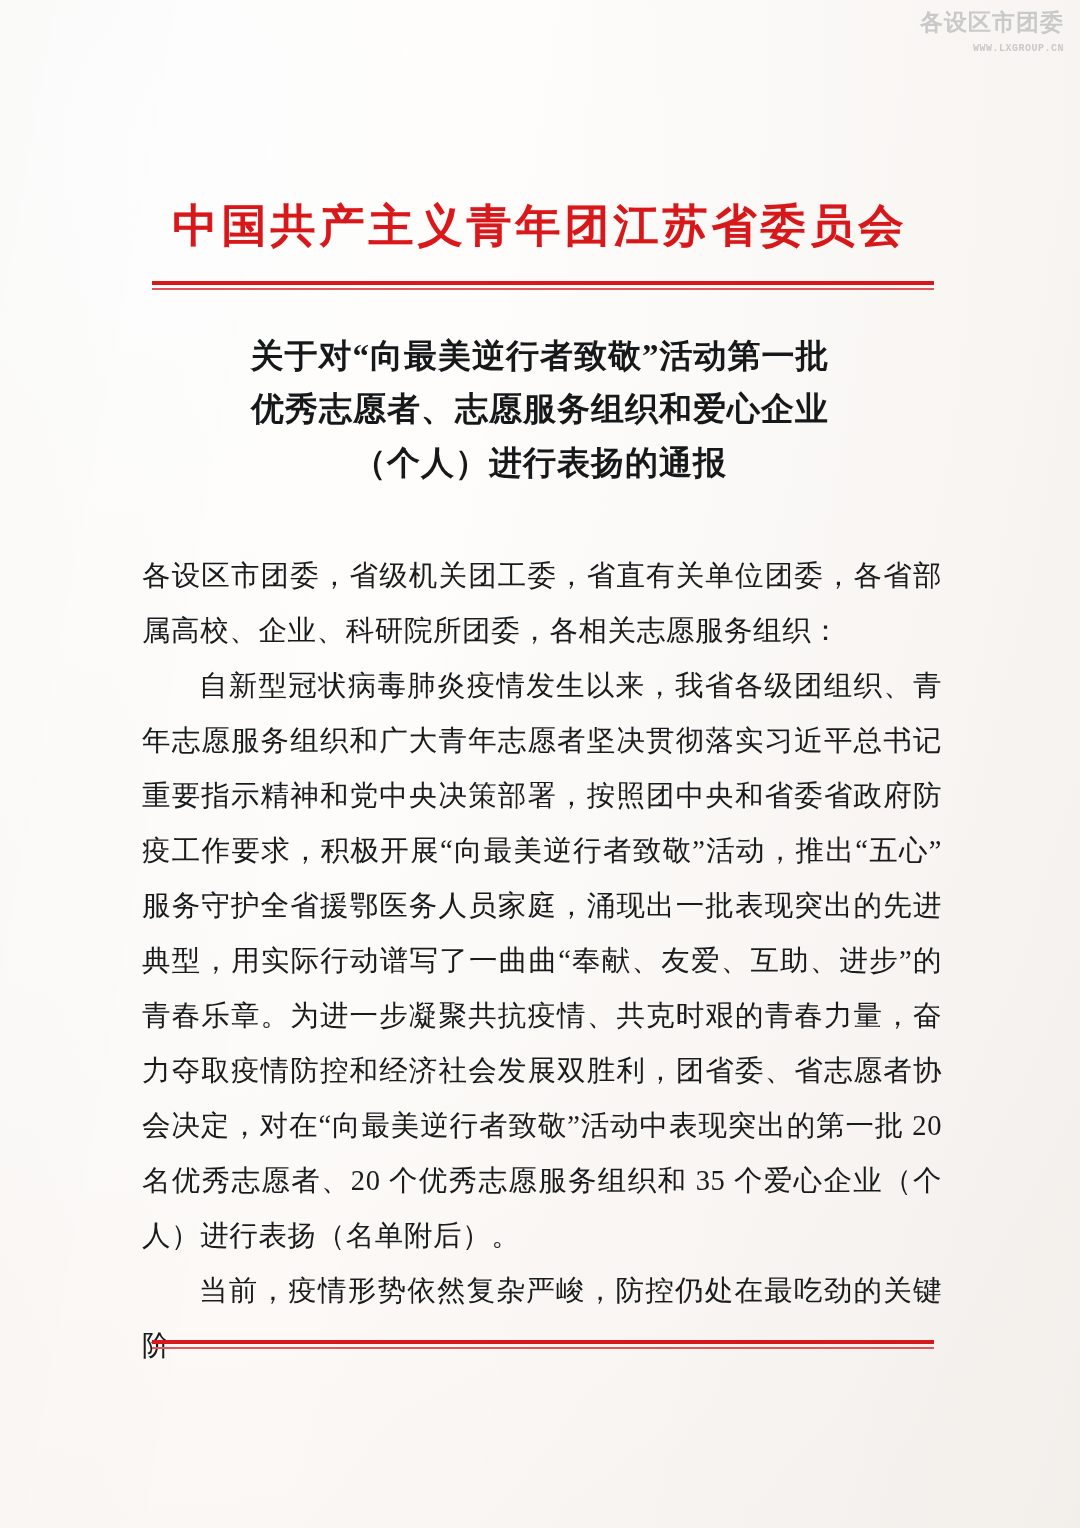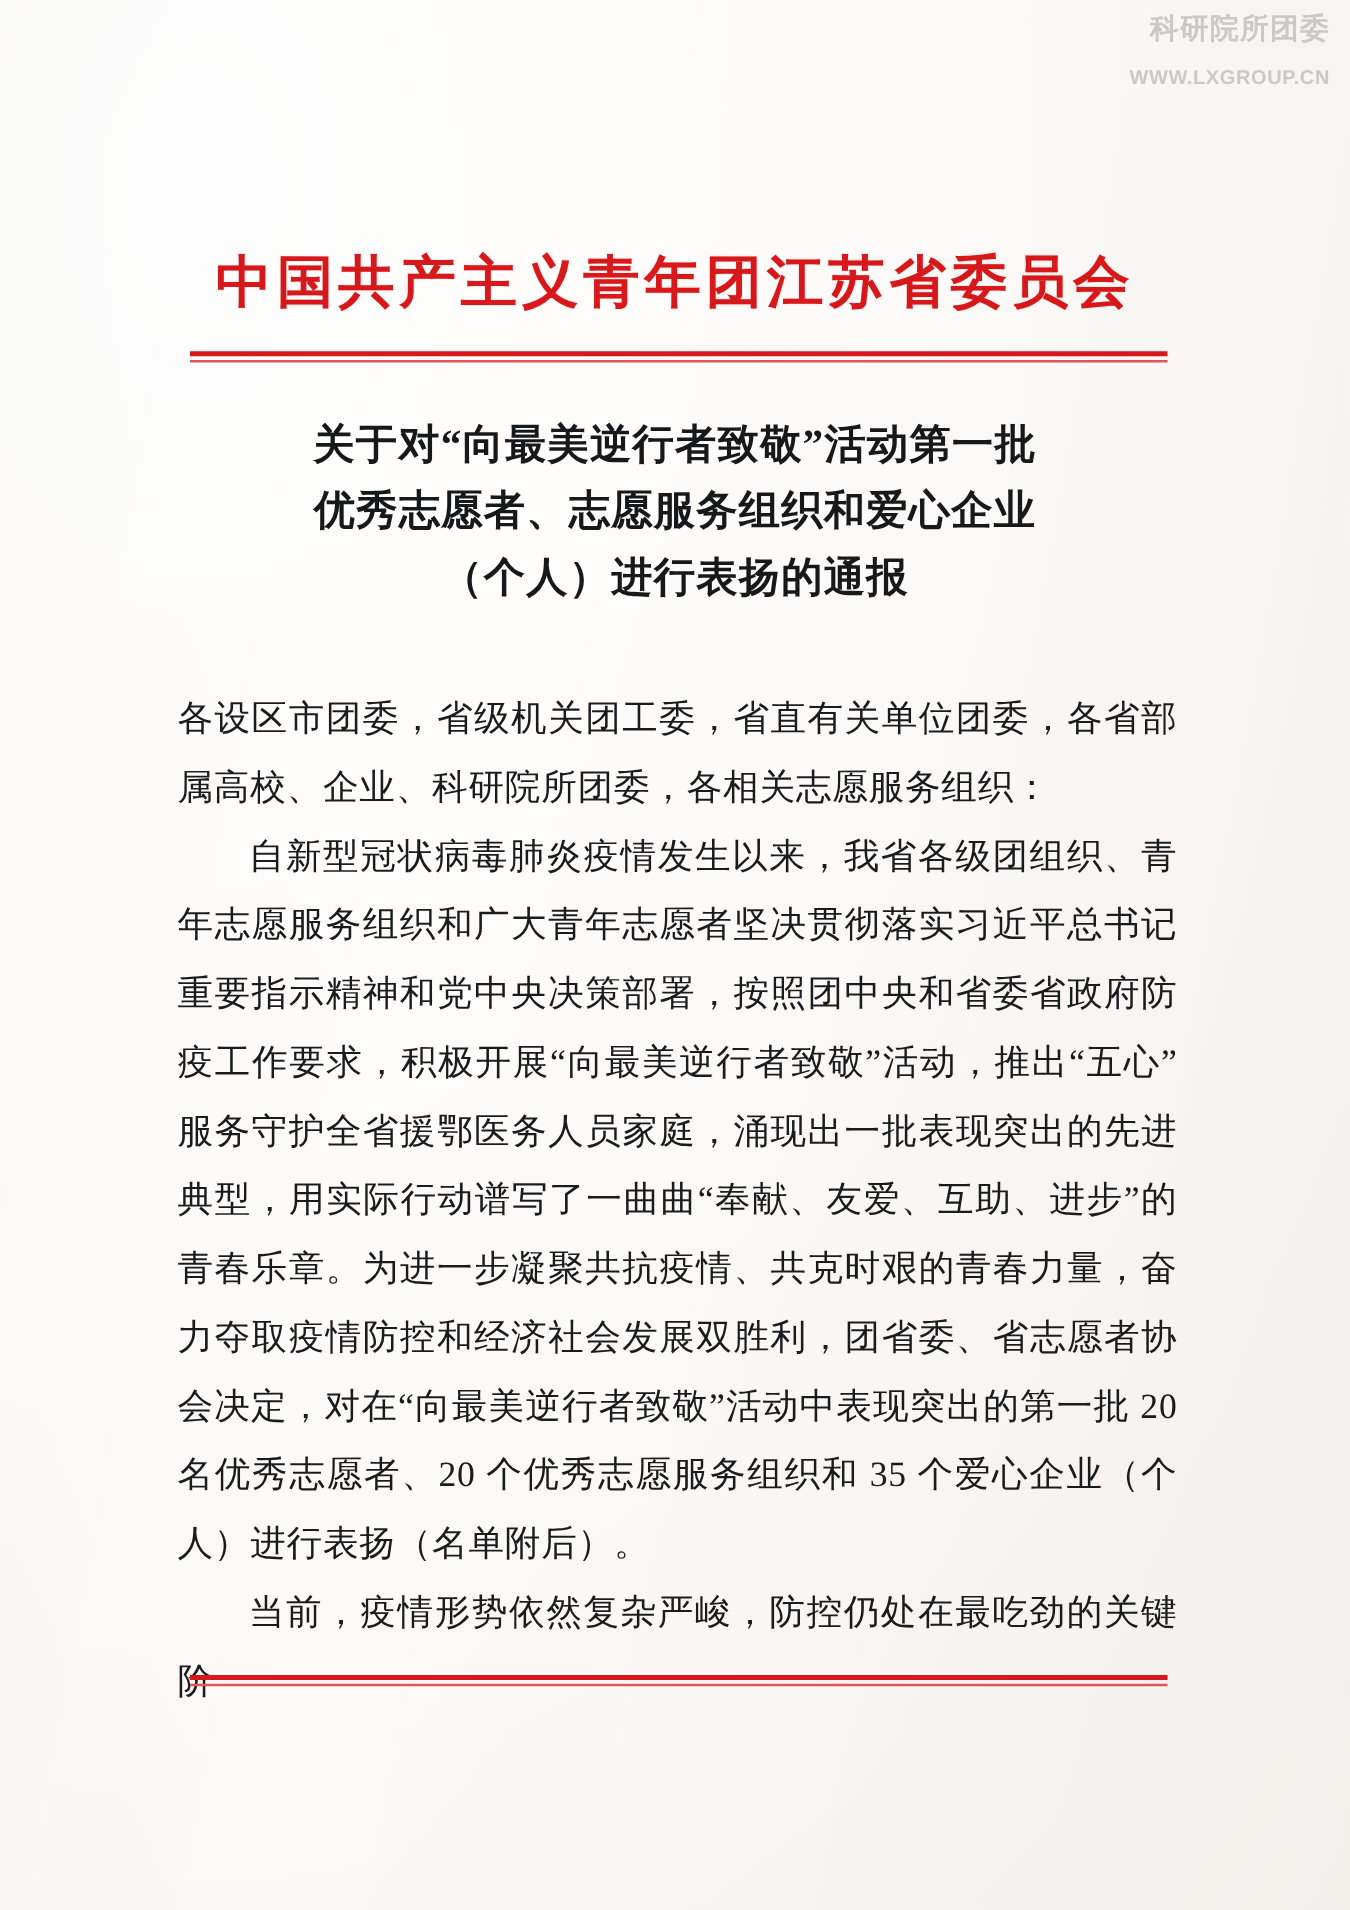--- a/index.html
+++ b/index.html
@@ -40,26 +40,26 @@
     z-index: 5;
   }
   .watermark .wm-main {
     font-family: "Liberation Sans", "DejaVu Sans", sans-serif;
     font-size: 23px;
     font-weight: 700;
     color: #c9c9c9;
     letter-spacing: 1px;
   }
   .watermark .wm-sub {
-    font-family: Liberation Sans, sans-serif;
-    font-size: 16px;
+    font-family: Liberation Mono, monospace;
+    font-size: 10px;
     font-weight: 700;
     color: #c9c9c9;
     letter-spacing: 0.5px;
-    margin-top: 16px;
+    margin-top: 6px;
   }
 
   .content {
     position: absolute;
     left: 0;
     top: 0;
     width: 1080px;
     height: 1528px;
   }
 
@@ -137,21 +137,21 @@
     text-indent: 2em;
   }
 </style>
 </head>
 <body>
 
 <div class="page">
   <div class="content">
 
     <div class="watermark">
-      <div class="wm-main">科研院所团委</div>
+      <div class="wm-main">各设区市团委</div>
       <div class="wm-sub">WWW.LXGROUP.CN</div>
     </div>
 
     <div class="masthead">
       <div class="masthead-title">中国共产主义青年团江苏省委员会</div>
     </div>
 
     <div class="red-rule rule-top">
       <div class="thick"></div>
       <div class="thin"></div>

